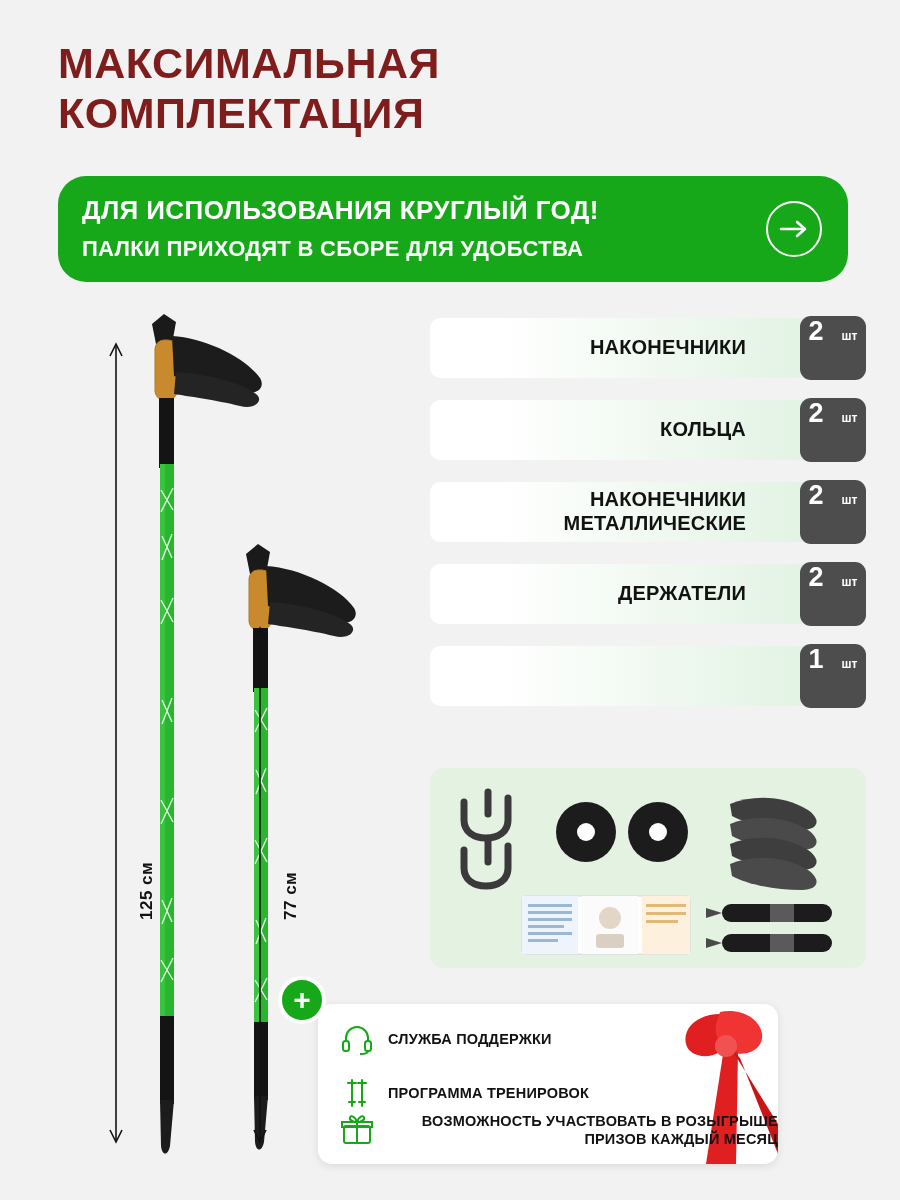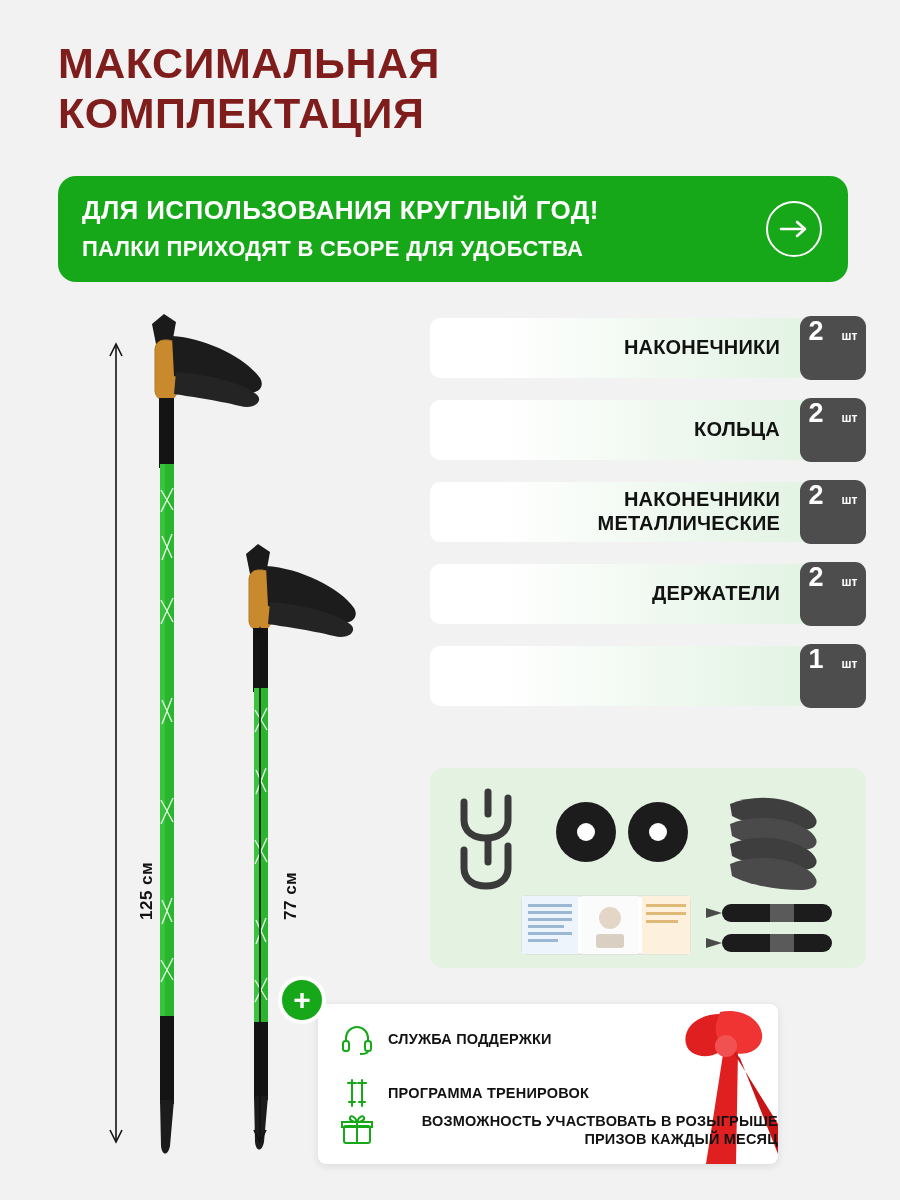--- a/index.html
+++ b/index.html
@@ -23,21 +23,21 @@
     color: #7f1d1d;
     text-transform: uppercase;
   }
 
   
   .banner {
     position: absolute;
     left: 58px; top: 176px;
     width: 790px; height: 106px;
     background: #17a81a;
-    border-radius: 18px;
+    border-radius: 28px;
     display: flex;
     align-items: center;
   }
   .banner-text {
     margin-left: 24px;
     color: #ffffff;
     flex: 1;
   }
   .banner-line1 {
     font-size: 26px; font-weight: bold; letter-spacing: 0.4px;
@@ -78,21 +78,21 @@
   .feature-label {
     position: relative;
     z-index: 2;
     color: #121212;
     font-size: 20px;
     font-weight: bold;
     text-transform: uppercase;
     text-align: right;
     line-height: 1.18;
     letter-spacing: 0.2px;
-    padding-right: 86px;
+    padding-right: 120px;
     width: 396px;
   }
   .qty-badge {
     position: absolute;
     right: 0; top: -2px;
     z-index: 3;
     width: 66px; height: 64px;
     background: #4d4d4d;
     border-radius: 11px;
     color: #ffffff;
@@ -111,21 +111,21 @@
     background: #e3f2e1;
     border-radius: 14px;
   }
 
   
   .bonus-card {
     position: absolute;
     left: 318px; top: 1004px;
     width: 460px; height: 160px;
     background: #ffffff;
-    border-radius: 8px;
+    border-radius: 14px;
     box-shadow: 0 2px 8px rgba(0,0,0,0.10);
     overflow: hidden;
   }
   .bonus-item {
     position: absolute;
     left: 22px;
     display: flex;
     align-items: center;
   }
   .bonus-item .b-ico { width: 34px; height: 34px; margin-right: 14px; flex: 0 0 34px; }

